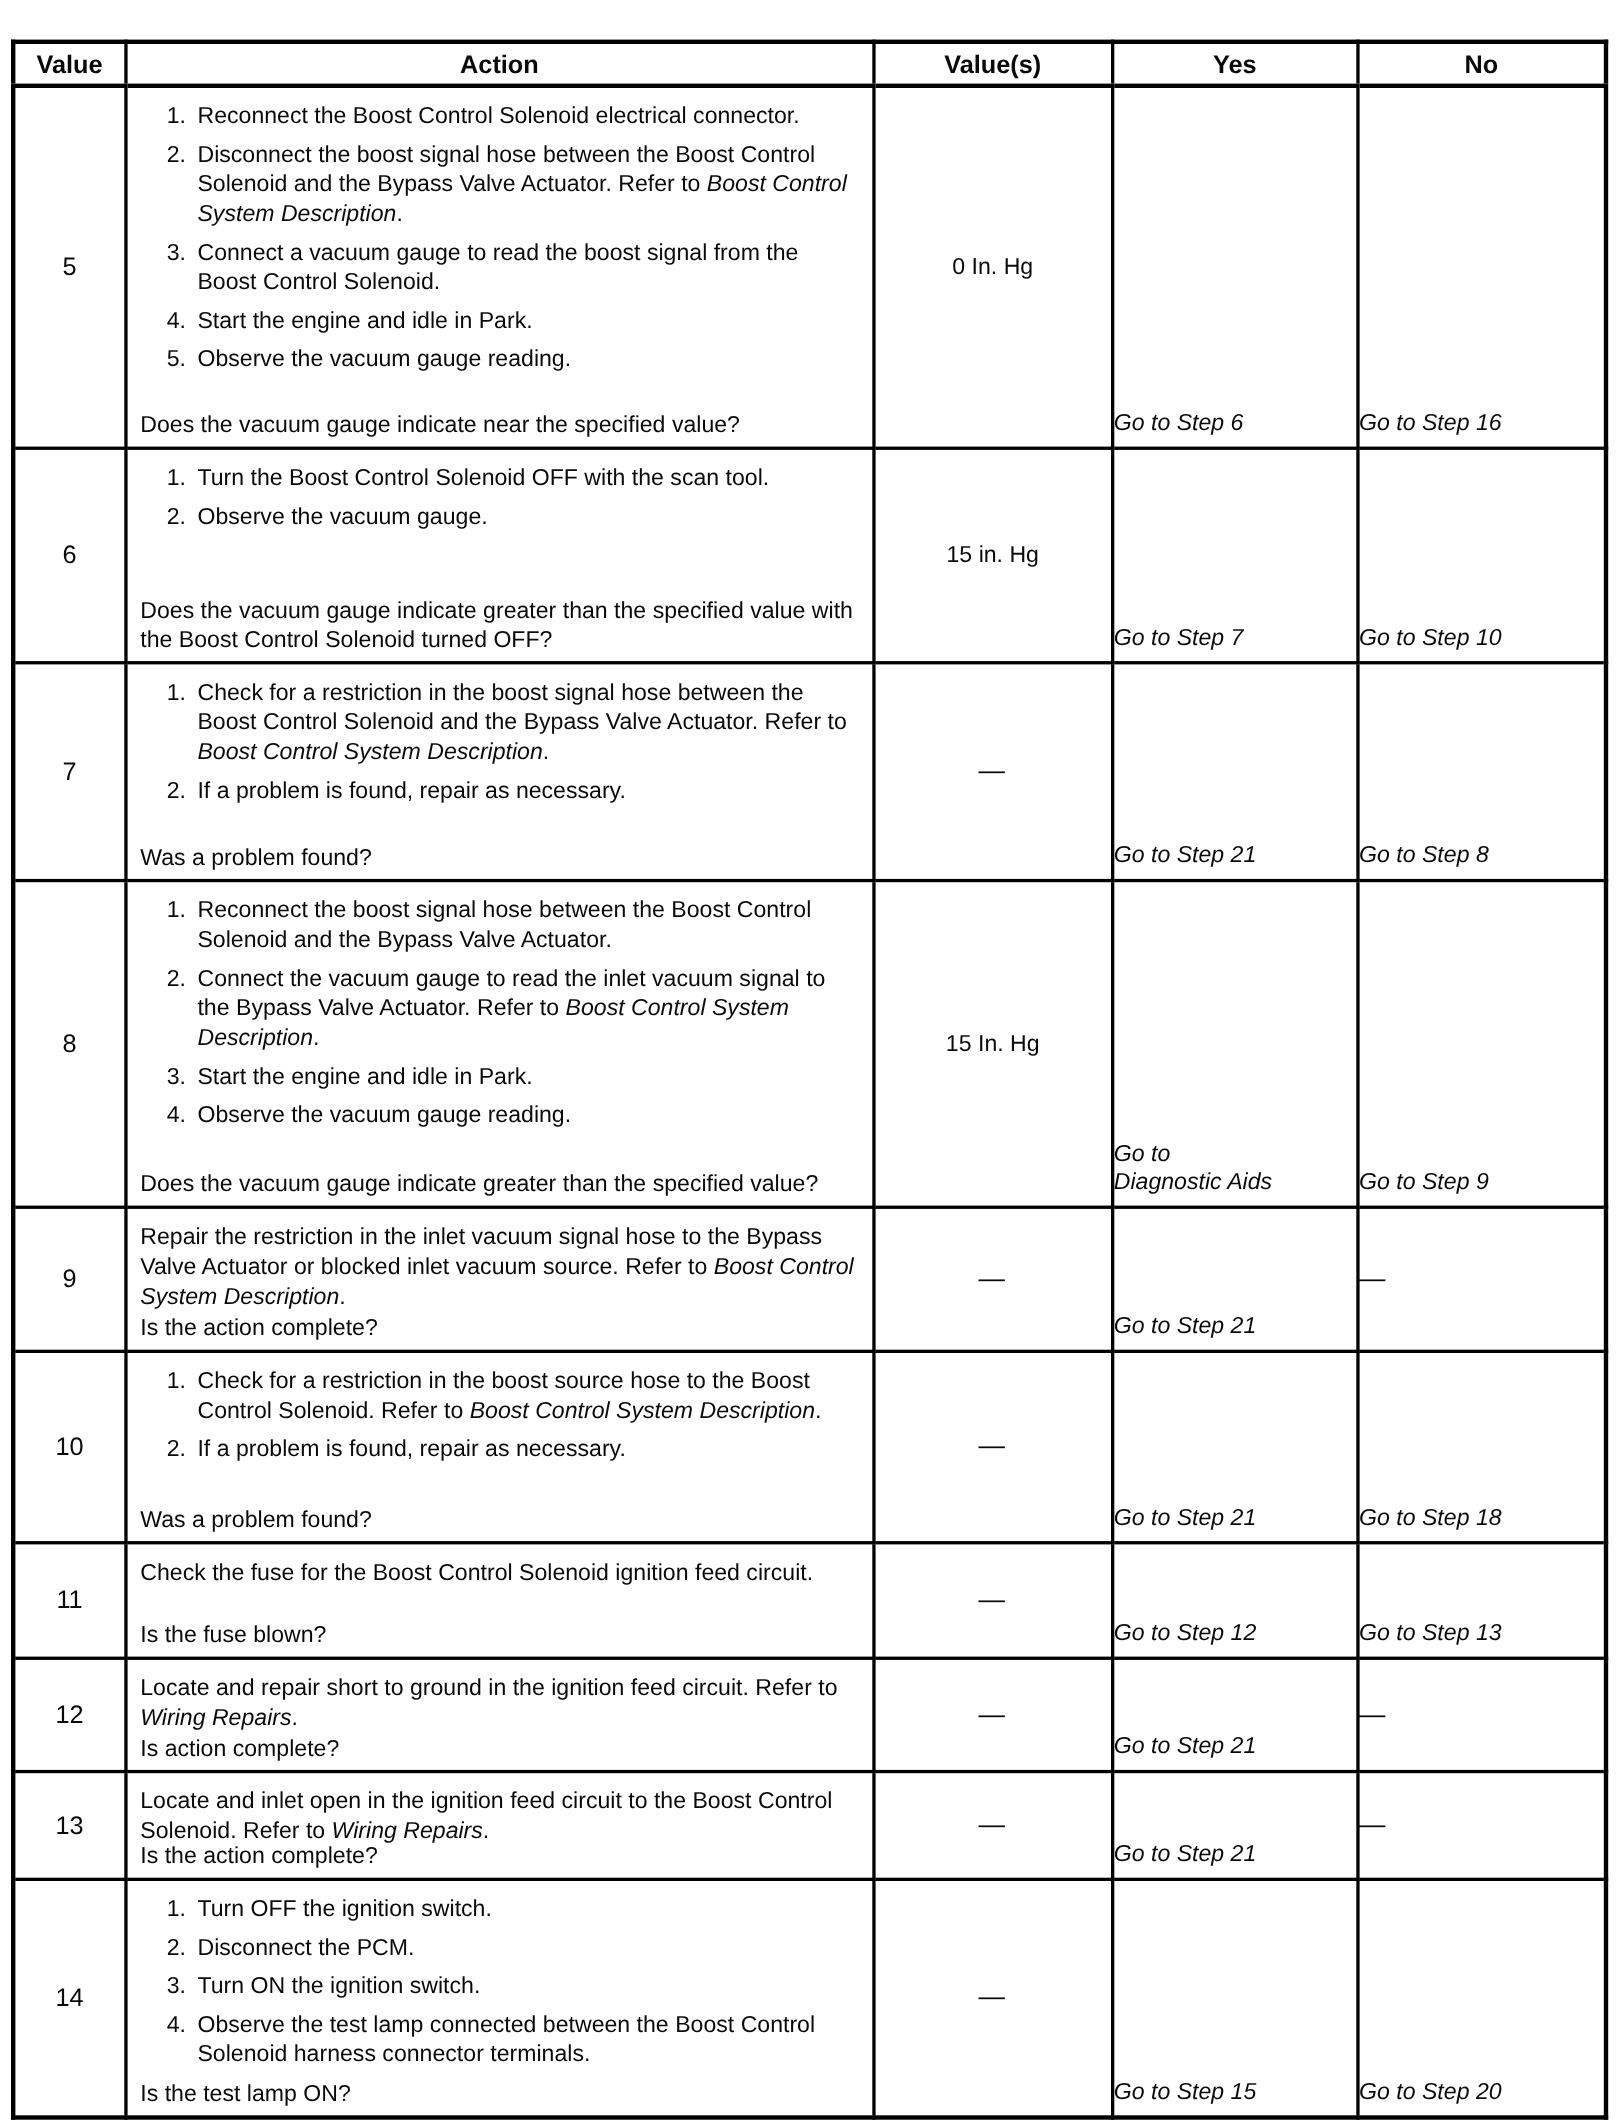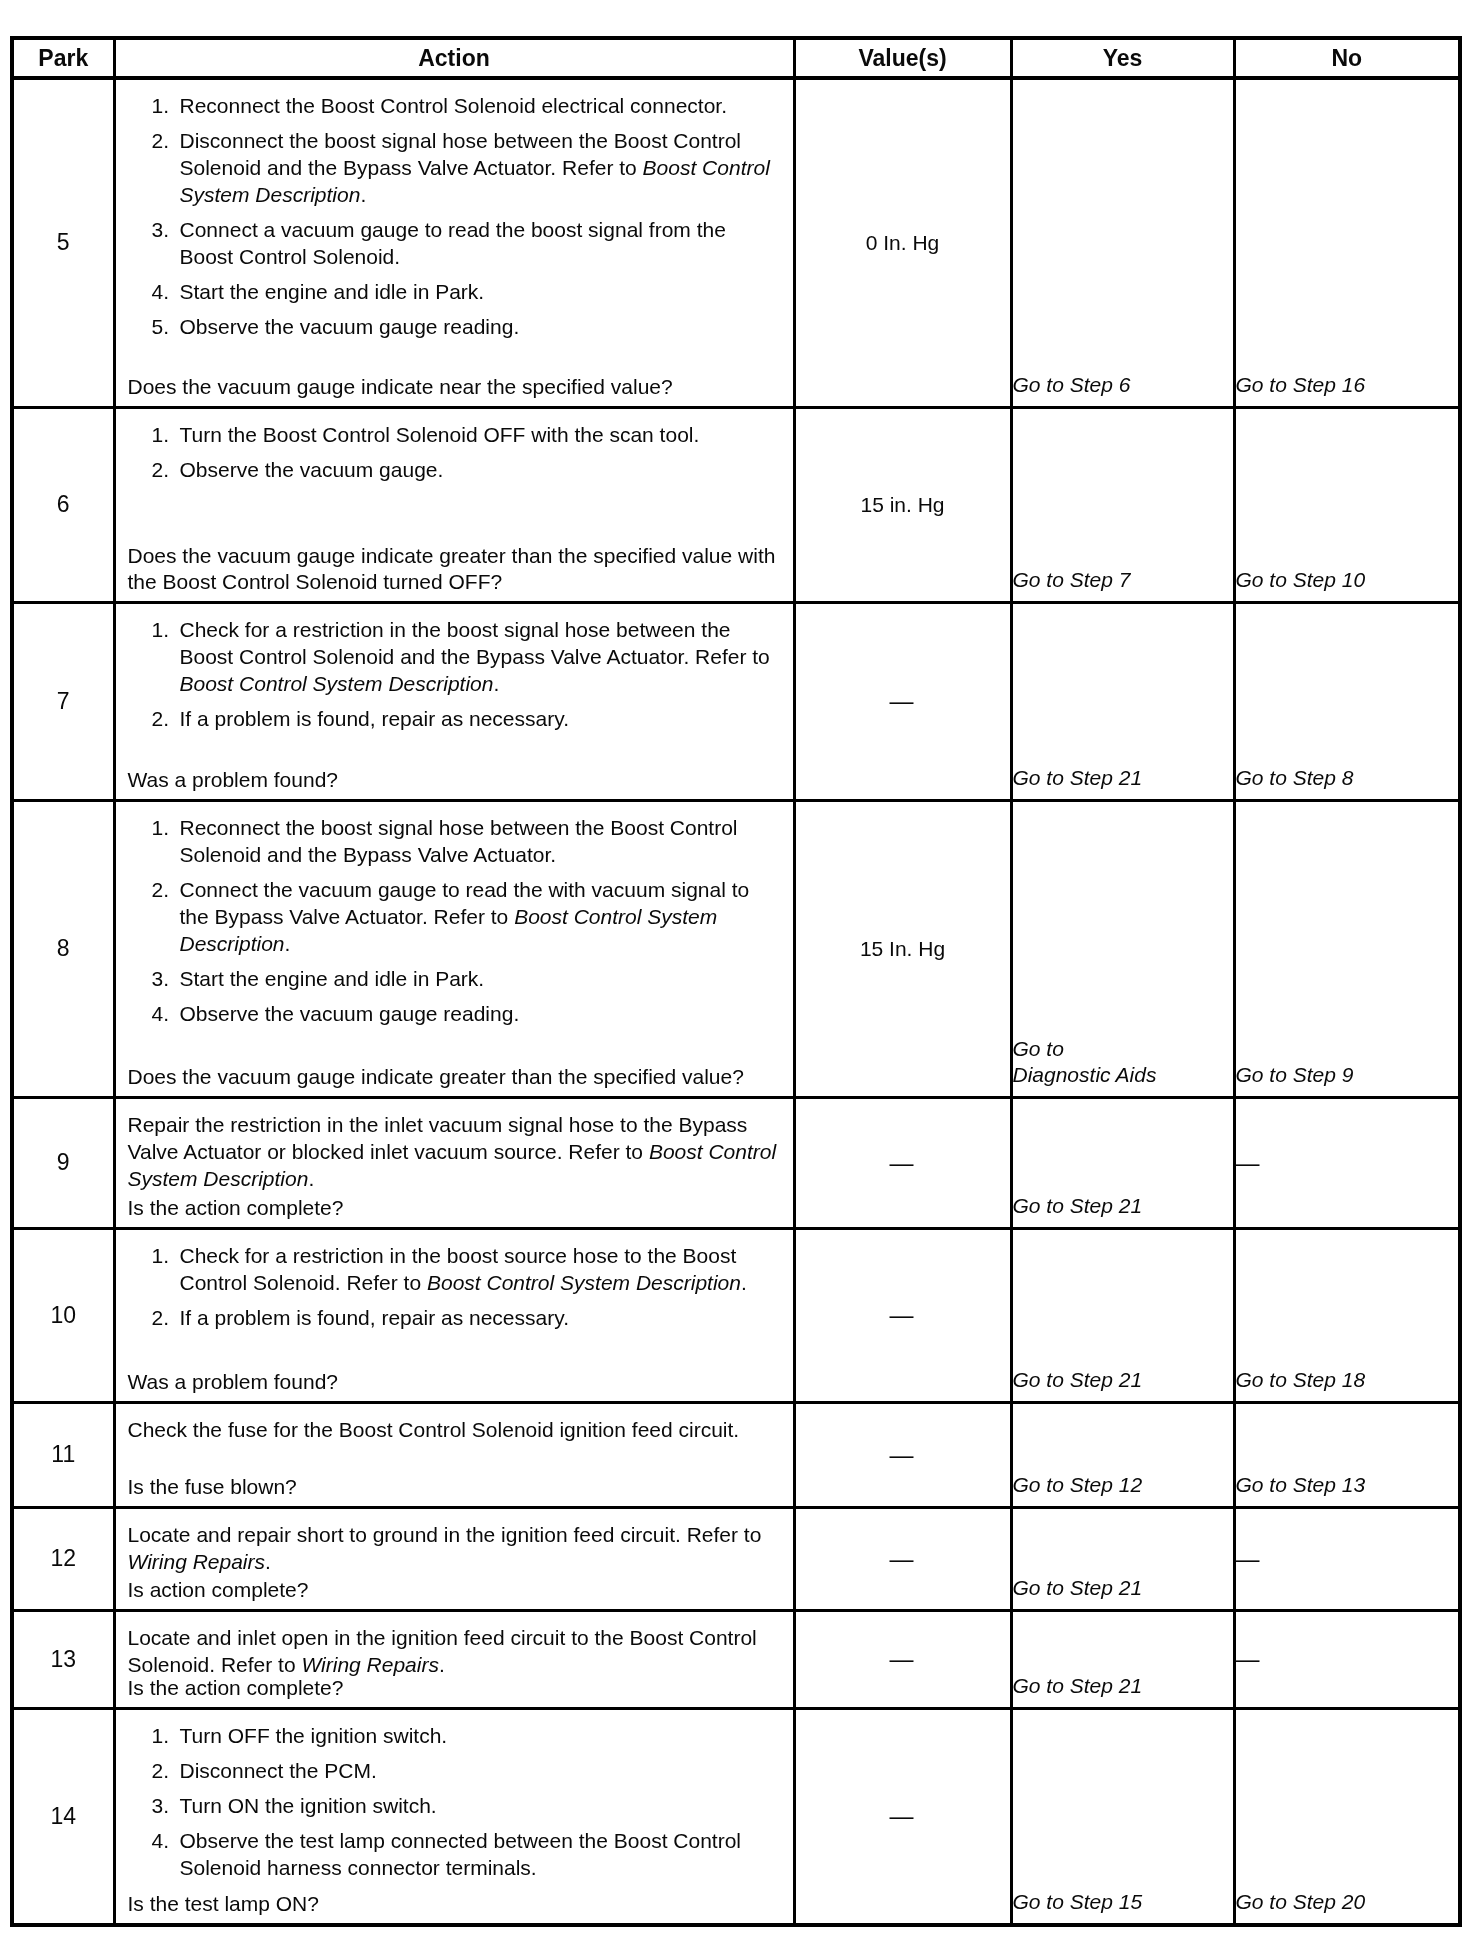--- a/index.html
+++ b/index.html
@@ -56,21 +56,21 @@
   <table class="diag">
     <colgroup>
       <col style="width:102px">
       <col style="width:680px">
       <col style="width:217px">
       <col style="width:223px">
       <col style="width:226px">
     </colgroup>
     <thead>
       <tr>
-        <th>Park</th>
+        <th>Value</th>
         <th>Action</th>
         <th>Value(s)</th>
         <th>Yes</th>
         <th>No</th>
       </tr>
     </thead>
     <tbody id="tbody">
         <tr class="data-row" style="height: 329px;">
     <td class="cell-step">
       <span class="step-num">5</span>
@@ -151,21 +151,21 @@
       <span class="step-num">8</span>
     </td>
     <td class="cell-action">
       <div class="items">
               <div class="item">
                 <span class="num">1.</span>
                 <span class="txt"><span>Reconnect the boost signal hose between the Boost Control Solenoid and the Bypass Valve Actuator.</span></span>
               </div>
               <div class="item">
                 <span class="num">2.</span>
-                <span class="txt"><span>Connect the vacuum gauge to read the with vacuum signal to the Bypass Valve Actuator. Refer to </span><span class="ref">Boost Control System Description</span><span>.</span></span>
+                <span class="txt"><span>Connect the vacuum gauge to read the inlet vacuum signal to the Bypass Valve Actuator. Refer to </span><span class="ref">Boost Control System Description</span><span>.</span></span>
               </div>
               <div class="item">
                 <span class="num">3.</span>
                 <span class="txt"><span>Start the engine and idle in Park.</span></span>
               </div>
               <div class="item">
                 <span class="num">4.</span>
                 <span class="txt"><span>Observe the vacuum gauge reading.</span></span>
               </div>
             </div>

